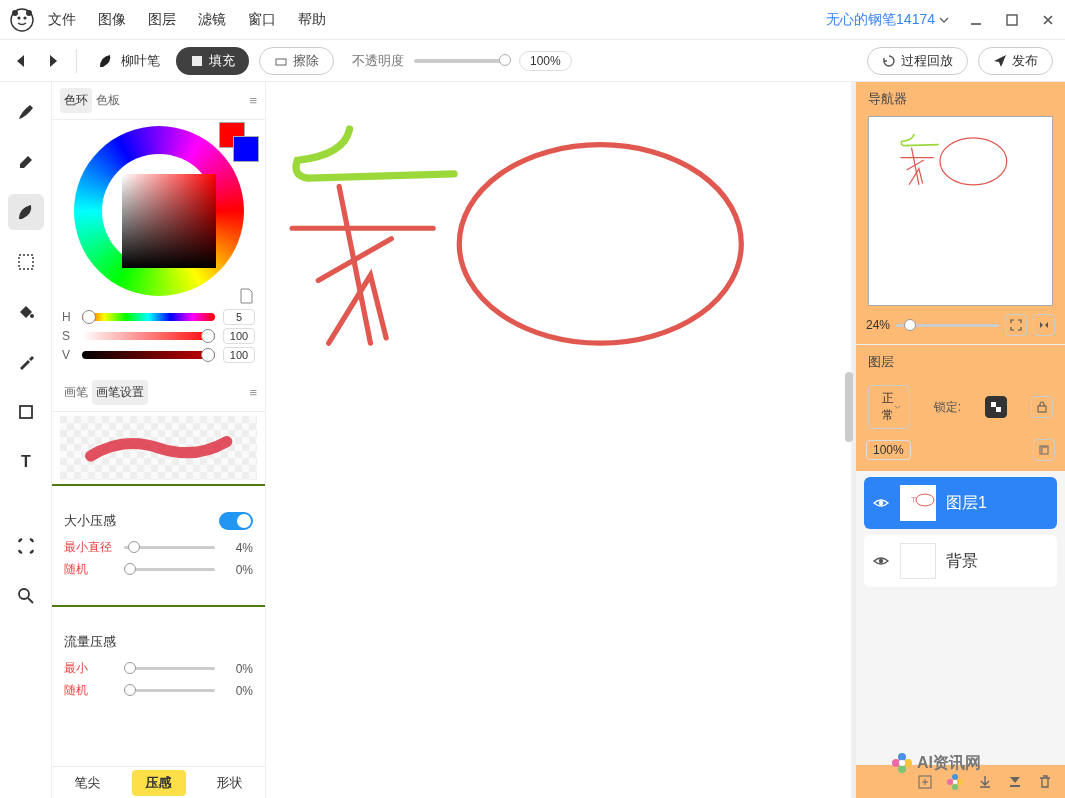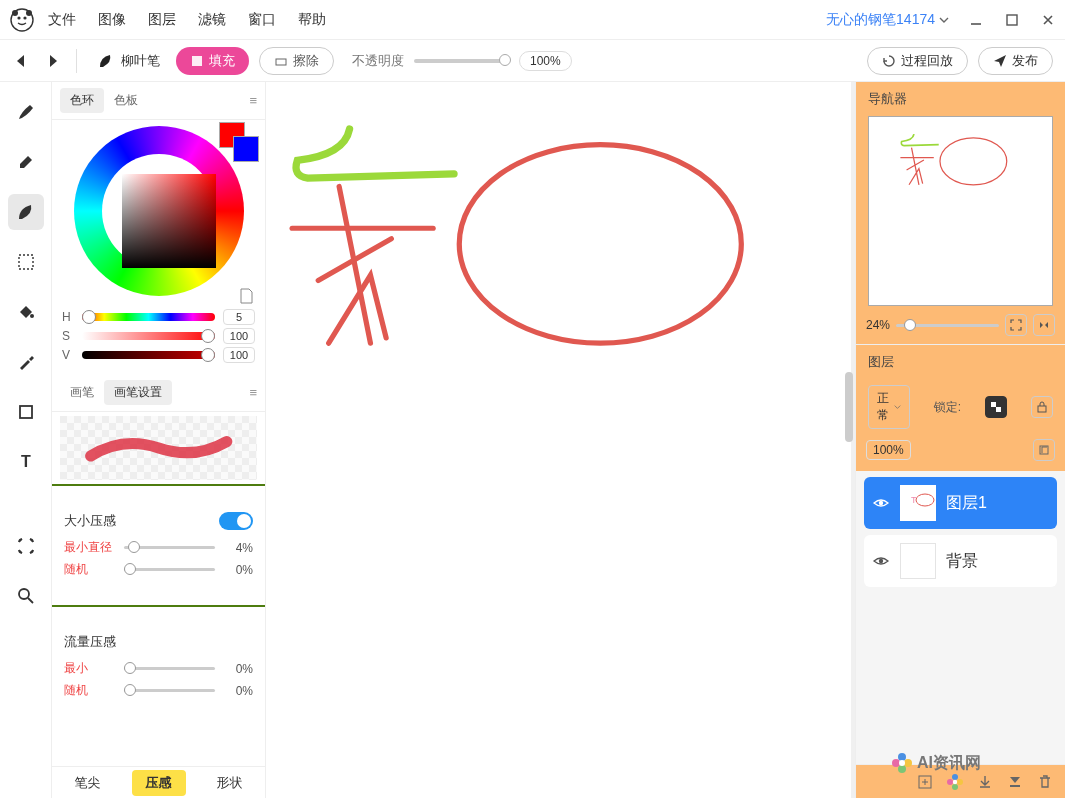--- a/index.html
+++ b/index.html
@@ -14,39 +14,39 @@
 .doc-title { font-size: 14px; color: #3b82f6; margin-right: 10px; display:flex; align-items:center; gap:4px;}
 .win-controls { display: flex; gap: 18px; margin-left: 8px; }
 .win-btn { width: 18px; height: 18px; cursor: pointer; display:flex; align-items:center; justify-content:center; color:#666;}
 
 
 .toolbar { height: 42px; background: #fff; display: flex; align-items: center; padding: 0 12px; border-bottom: 1px solid #eee; gap: 10px; }
 .tb-arrow { width: 20px; height: 20px; cursor: pointer; }
 .tb-sep { width: 1px; height: 24px; background: #e0e0e0; margin: 0 4px; }
 .brush-name { display: flex; align-items: center; gap: 6px; cursor: pointer; padding: 0 6px;}
 .pill-btn { height: 28px; padding: 0 14px; border-radius: 14px; display: flex; align-items: center; gap: 5px; cursor: pointer; font-size: 13px; }
-.pill-fill { background: #ec4899; color: #fff; }
+.pill-fill { background: #404040; color: #fff; }
 .pill-erase { border: 1px solid #ccc; background: #fff; color: #555; }
 .opacity-label { color: #777; font-size: 13px; margin-left: 8px; }
 .tb-slider { width: 95px; height: 4px; background: #ccc; border-radius: 2px; position: relative; }
 .tb-slider .thumb { position: absolute; top: -5px; width: 12px; height: 12px; border-radius: 50%; background: #fff; border: 1px solid #aaa; }
 .pct-box { border: 1px solid #ddd; border-radius: 12px; padding: 2px 10px; font-size: 12px; }
 .action-btn { height: 28px; border: 1px solid #ccc; border-radius: 14px; padding: 0 14px; display:flex; align-items:center; gap:5px; cursor:pointer; background:#fff; font-size:13px;}
 
 
 .main { display: flex; height: 716px; }
 .toolbox { width: 52px; background: #fff; border-right: 1px solid #eee; display: flex; flex-direction: column; align-items: center; padding-top: 12px; gap: 14px; }
 .tool { width: 36px; height: 36px; border-radius: 6px; display: flex; align-items: center; justify-content: center; cursor: pointer; color:#444;}
 .tool.active { background: #e8e8e8; }
 .tool-gap { height: 20px; }
 
 
 .left-panel { width: 214px; background: #fff; border-right: 1px solid #eee; display:flex; flex-direction:column; overflow:hidden;}
 .panel-hdr { display: flex; align-items: center; padding: 6px 8px; border-bottom: 1px solid #eee; }
-.tab-sm { padding: 4px 10px; font-size: 12px; border-radius: 4px; cursor: pointer; color:#666;}
+.tab-sm { padding: 4px 4px; font-size: 12px; border-radius: 4px; cursor: pointer; color:#666;}
 .tab-sm.active { background: #eee; color:#333;}
 .menu-icon { margin-left: auto; cursor: pointer; color:#999;}
 .color-wheel-area { padding: 6px 8px 10px; position:relative;}
 .color-wheel { width: 170px; height: 170px; margin: 0 auto; border-radius: 50%; background: conic-gradient(from 90deg, red, yellow, lime, cyan, blue, magenta, red); position: relative; }
 .color-wheel::after { content:""; position:absolute; inset:28px; background:#fff; border-radius:50%;}
 .sv-box { position: absolute; top: 48px; left: 48px; width: 94px; height: 94px; background: linear-gradient(to top, #000, transparent), linear-gradient(to right, #fff, #f00); z-index:1;}
 .swatch-pair { position:absolute; top:2px; right:4px; width:42px; height:42px;}
 .sw1{ position:absolute; width:26px; height:26px; background:#f00; border:1px solid #aaa;}
 .sw2{ position:absolute; width:26px; height:26px; background:#00f; border:1px solid #aaa; top:14px; left:14px;}
 .hsv-rows { padding: 0 10px 8px; }
@@ -83,21 +83,21 @@
 
 
 .right-panel { width:210px; background:#fdba74; border-left:1px solid #eee; display:flex; flex-direction:column;}
 .rp-hdr { font-size:13px; padding:8px 12px; color:#444;}
 .nav-thumb-wrap { padding:0 12px;}
 .nav-thumb { width:100%; height:190px; border:1px solid #aaa; background:#fff; position:relative;}
 .nav-zoom-row { display:flex; align-items:center; gap:6px; padding:8px 10px; font-size:12px;}
 .nav-zoom-row .zsl { flex:1; height:3px; background:#ccc; border-radius:2px; position:relative;}
 .nav-zoom-row .zsl .zth { position:absolute; left:8px; top:-5px; width:12px; height:12px; border-radius:50%; background:#fff; border:1px solid #999;}
 .icon-btn { width:22px; height:22px; border:1px solid #ccc; border-radius:4px; display:flex; align-items:center; justify-content:center; cursor:pointer; font-size:11px;}
-.layer-ctrl { display:flex; align-items:center; gap:24px; padding:6px 12px;}
+.layer-ctrl { display:flex; align-items:center; gap:24px; padding:6px 12px;text-align:right;}
 .layer-select { flex:1; border:1px solid #ccc; border-radius:4px; padding:4px 8px; font-size:12px; display:flex; justify-content:space-between; align-items:center;}
 .lock-label { font-size:12px; color:#555;}
 .layer-opacity { display:flex; align-items:center; gap:8px; padding:4px 10px 10px;}
 .layer-list { flex:1; background:#f5f5f5; padding:6px 8px; display:flex; flex-direction:column; gap:6px;}
 .layer-item { display:flex; align-items:center; gap:10px; padding:8px; border-radius:6px; background:#fff;}
 .layer-item.active { background:#2d84f7; color:#fff;}
 .layer-eye { width:18px; height:18px; display:flex; align-items:center; justify-content:center;}
 .layer-thumb { width:36px; height:36px; background:#fff; border:1px solid #e4e4e4;}
 .layer-item.active .layer-thumb { border:1px solid rgba(255,255,255,0.5); background:#fff;}
 .layer-name { font-size:16px;}

